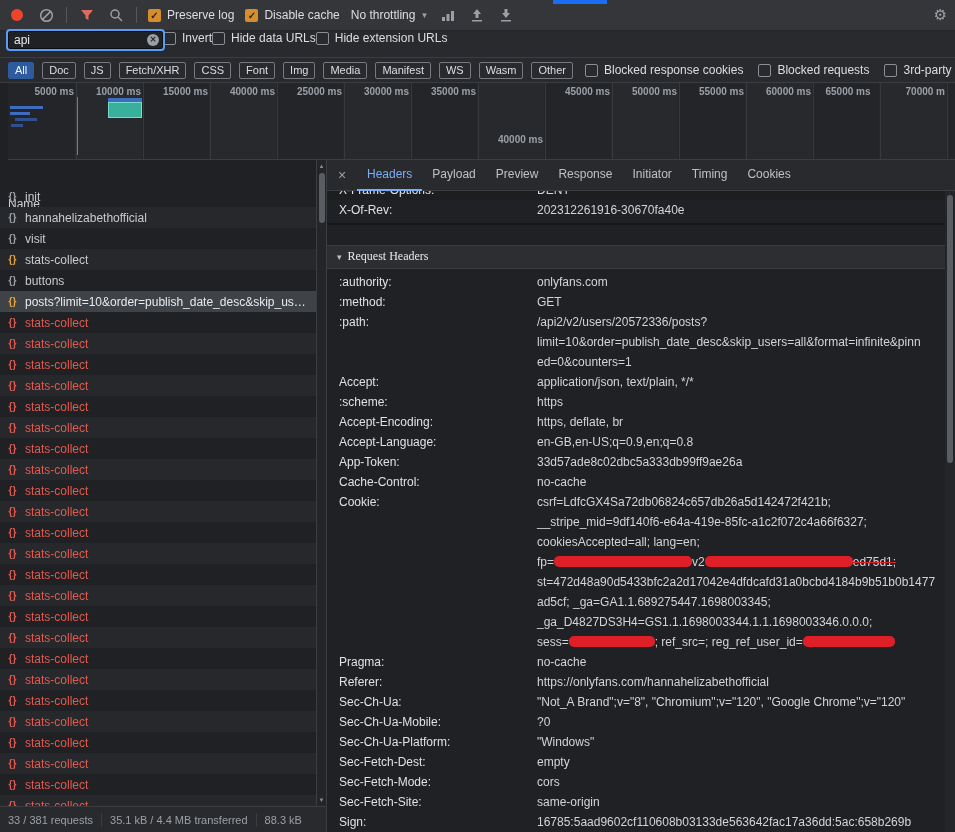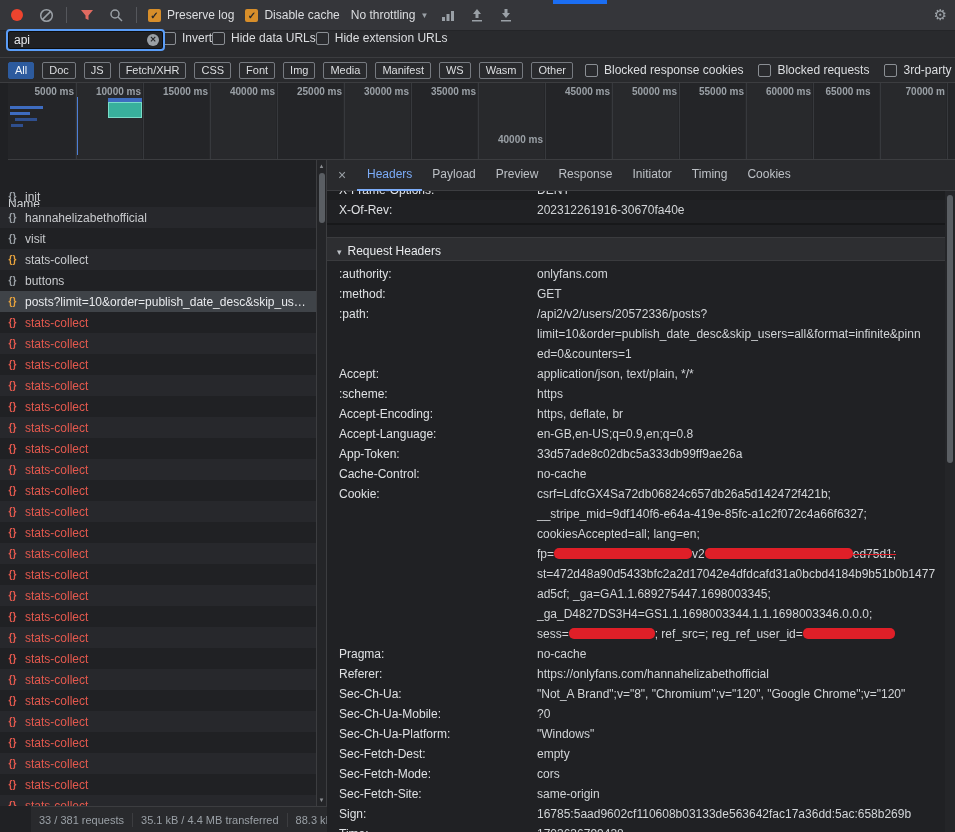--- a/index.html
+++ b/index.html
@@ -91,31 +91,31 @@
   .tab.active { color:var(--blue,#7cacf8); border-bottom-color:var(--blue,#7cacf8); }
   #details-body { position:absolute; top:31px; left:0; right:10px; bottom:0; overflow:hidden; }
   #details-scrollbar { top:31px; right:0; bottom:0; }
   .clipped-row { height:9px; overflow:hidden; background:#1d1e20; }
   .clipped-row .hdr-row { margin-top:-11px; }
   .hdr-row { display:flex; }
   .hdr-name { width:210px; padding-left:12px; flex-shrink:0; line-height:20px; color:#dfe1e4; font-weight:500; }
   .hdr-value { flex:1; line-height:20px; color:#d2d5d8; }
   .hdr-line { height:20px; white-space:nowrap; }
   .sep { height:2px; background:#17181a; margin-top:3px; }
-  #section-header { height:24px; line-height:27px; margin-top:12px; background:#2d2e31;
-    border-top:1px solid #3a3b3e; border-bottom:1px solid #3a3b3e; padding-left:10px; color:#e8eaed; }
+  #section-header { height:24px; line-height:21px; margin-top:20px; background:#2d2e31;
+    border-top:1px solid #3a3b3e; border-bottom:1px solid #3a3b3e; padding-left:10px; color:#e8eaed;font-family:Liberation Serif, serif; }
   #section-header .tri { color:#bdc1c6; font-size:9px; margin-right:6px; }
   #request-headers-list { padding-top:3px; }
   .redact { display:inline-block; height:11px; border-radius:5px; background:var(--scribble,#df1f28); vertical-align:-1px; }
   .struck { text-decoration:line-through; text-decoration-color:var(--scribble,#df1f28); }
 
   
   #status-bar { position:absolute; left:0; bottom:0; width:327px; height:26px; background:#292a2d;
     border-top:1px solid #3c3d40; border-right:1px solid #3c3d40; display:flex; align-items:center;
-    font-size:11px; color:#9aa0a6;margin-left:31px; }
+    font-size:11px; color:#9aa0a6; }
   .status-item { padding:0 8px; white-space:nowrap; }
   .status-div { width:1px; height:14px; background:#3c3d40; flex-shrink:0; }
 </style>
 </head>
 <body>
 
 <div id="toolbar">
   <div class="tb-icon">
       <div class="record-dot"></div>
     </div>

